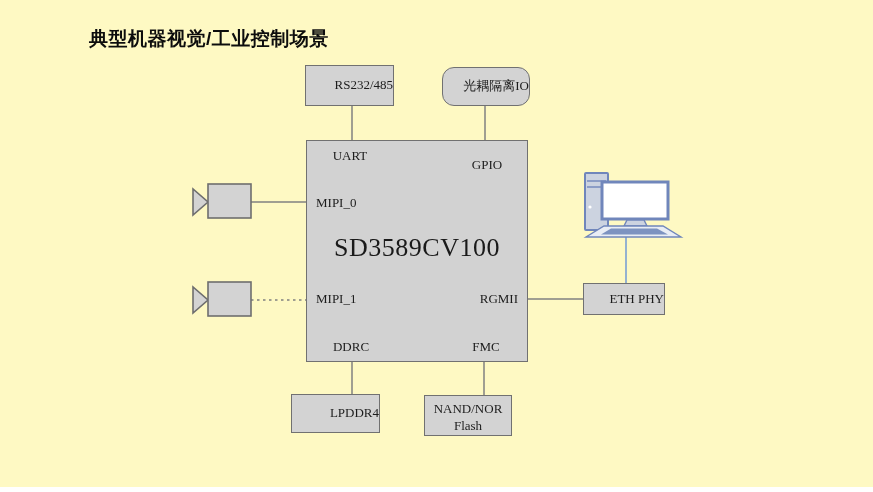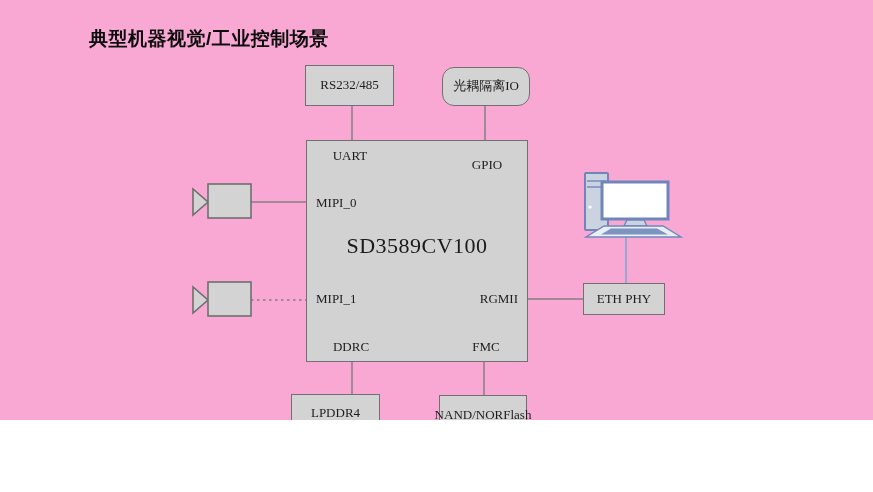--- a/index.html
+++ b/index.html
@@ -1,50 +1,50 @@
 <!DOCTYPE html>
 <html><head>
 <meta charset="utf-8">
 <style>
   html,body{margin:0;padding:0;background:#ffffff;}
   .stage{
-    position:relative;width:873px;height:420px;background:#f9a8d4;
+    position:relative;width:873px;height:487px;background:#fef9c3;
     font-family:"Liberation Serif","DejaVu Serif",serif;overflow:hidden;
   }
   .title{
     position:absolute;left:89px;top:26px;margin:0;
     font-family:"Liberation Sans","DejaVu Sans",sans-serif;
     font-weight:bold;font-size:19px;letter-spacing:0.5px;color:#0d0d0d;
   }
   .box{
     position:absolute;background:#d3d3d3;border:1px solid #717171;
-    display:flex;align-items:center;justify-content:center;
+    display:flex;align-items:center;justify-content:flex-end;
     text-align:center;font-size:13px;color:#1c1c1c;line-height:1.3;
     box-sizing:border-box;
   }
   .box.rs232 {left:305px;top:65px;width:89px;height:41px;}
   .box.opto  {left:442px;top:67px;width:88px;height:39px;border-radius:12px;}
   .box.lpddr4{left:291px;top:394px;width:89px;height:39px;}
-  .box.flash {left:439px;top:395px;width:88px;height:41px;}
+  .box.flash {left:424px;top:395px;width:88px;height:41px;flex-direction:column;}
   .box.ethphy{left:583px;top:283px;width:82px;height:32px;}
   .chip{
     position:absolute;left:306px;top:140px;width:222px;height:222px;
     background:#d2d2d2;border:1px solid #717171;box-sizing:border-box;padding-left:24px;
   }
   .port{position:absolute;font-size:13px;color:#1c1c1c;white-space:nowrap;}
   .port.uart {left:43px;top:7px;transform:translateX(-50%);}
   .port.gpio {left:180px;top:7px;transform:translateX(-50%);margin-top:9px;}
   .port.mipi0{left:9px;top:54px;}
   .port.mipi1{left:9px;top:150px;}
   .port.rgmii{right:9px;top:150px;}
   .port.ddrc {left:44px;bottom:6px;transform:translateX(-50%);}
   .port.fmc  {left:179px;bottom:6px;transform:translateX(-50%);}
   .chip-label{
     position:absolute;left:0;right:0;top:92px;text-align:center;
-    font-size:22px;color:#1a1a1a;letter-spacing:0.5px;
+    font-size:26px;color:#1a1a1a;letter-spacing:0.5px;
   }
   .overlay{position:absolute;left:0;top:0;width:873px;height:492px;}
 </style>
 </head>
 <body>
 
 <div class="stage">
 
   <h1 class="title">典型机器视觉/工业控制场景</h1>
 

